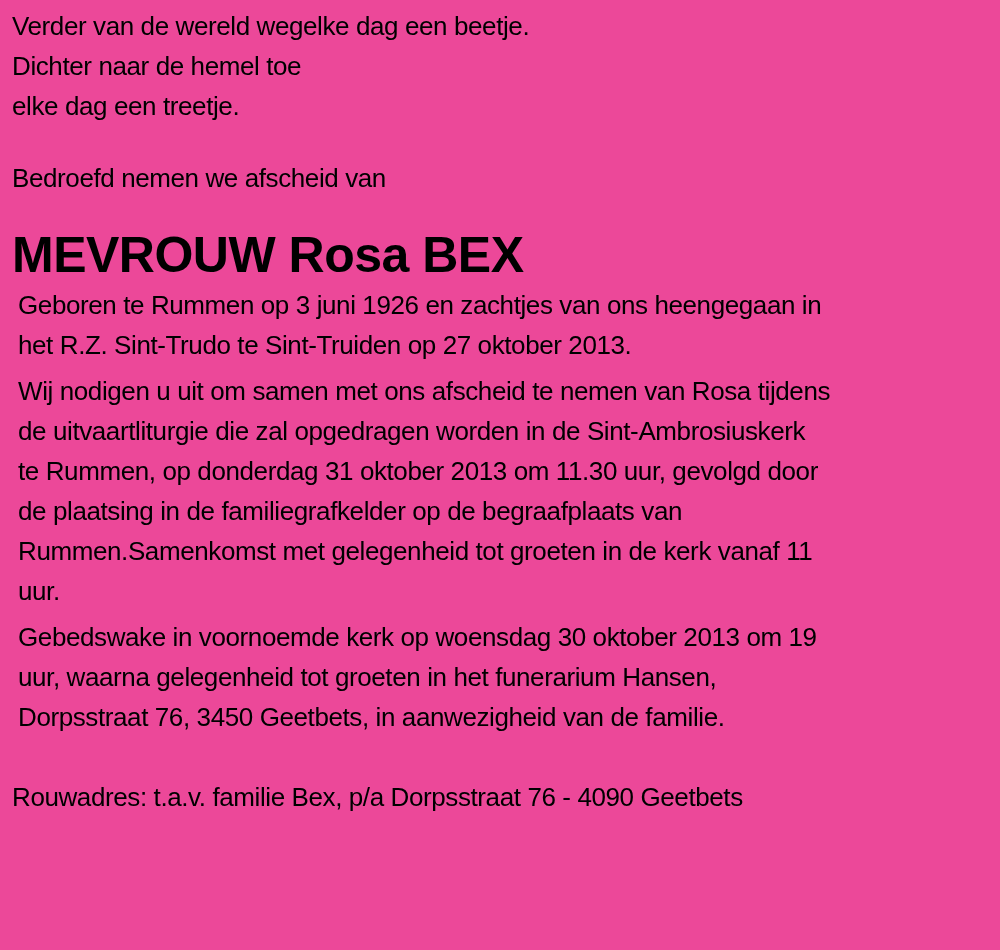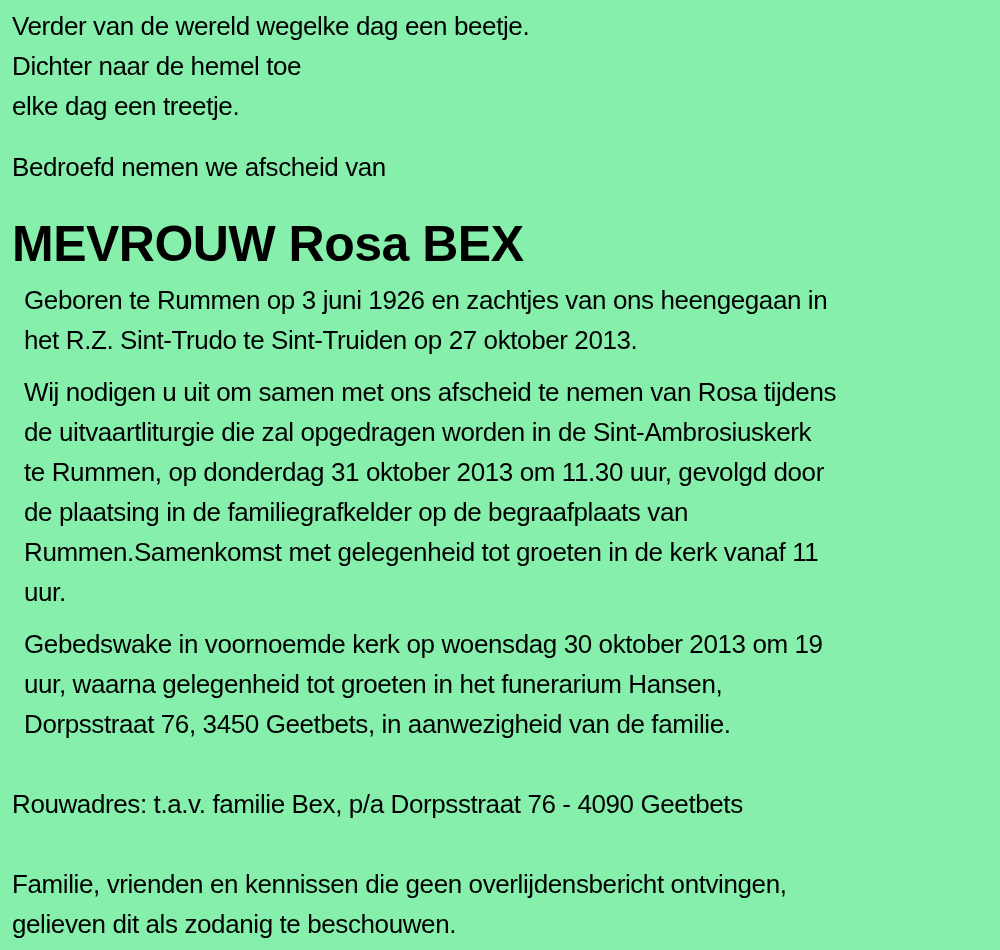--- a/index.html
+++ b/index.html
@@ -5,48 +5,48 @@
   html, body {
     margin: 0;
     padding: 0;
     background: #ffffff;
   }
   .page {
     width: 1000px;
     height: 950px;
     box-sizing: border-box;
     padding: 6px 10px 0 12px;
-    background: #86efac;
+    background: #ec4899;
     color: #000000;
     font-family: "Liberation Sans", "DejaVu Sans", sans-serif;
     overflow: hidden;
   }
   .line-block {
     white-space: pre-line;
     font-size: 26px;
     line-height: 40px;
     letter-spacing: -0.4px;
     margin: 0;
   }
   .poem {
     margin: 0;
   }
   .intro {
-    margin-top: 21px;
+    margin-top: 32px;
   }
   .deceased-name {
     font-size: 50px;
     line-height: 48px;
     font-weight: bold;
     letter-spacing: -0.5px;
     margin: 33px 0 2px 0;
     white-space: pre-line;
   }
   .body-paragraph {
-    margin: 12px;
+    margin: 6px;
   }
   .mourning-address {
     margin-top: 40px;
   }
   .closing-notice {
     margin-top: 40px;
   }
 </style>
 </head>
 <body>
@@ -70,16 +70,14 @@
 de plaatsing in de familiegrafkelder op de begraafplaats van
 Rummen.Samenkomst met gelegenheid tot groeten in de kerk vanaf 11
 uur.</div>
 
   <div class="line-block body-paragraph">Gebedswake in voornoemde kerk op woensdag 30 oktober 2013 om 19
 uur, waarna gelegenheid tot groeten in het funerarium Hansen,
 Dorpsstraat 76, 3450 Geetbets, in aanwezigheid van de familie.</div>
 
   <div class="line-block mourning-address">Rouwadres: t.a.v. familie Bex, p/a Dorpsstraat 76 - 4090 Geetbets</div>
 
-  <div class="line-block closing-notice">Familie, vrienden en kennissen die geen overlijdensbericht ontvingen,
-gelieven dit als zodanig te beschouwen.</div>
 
 </div>
 
 </body></html>

